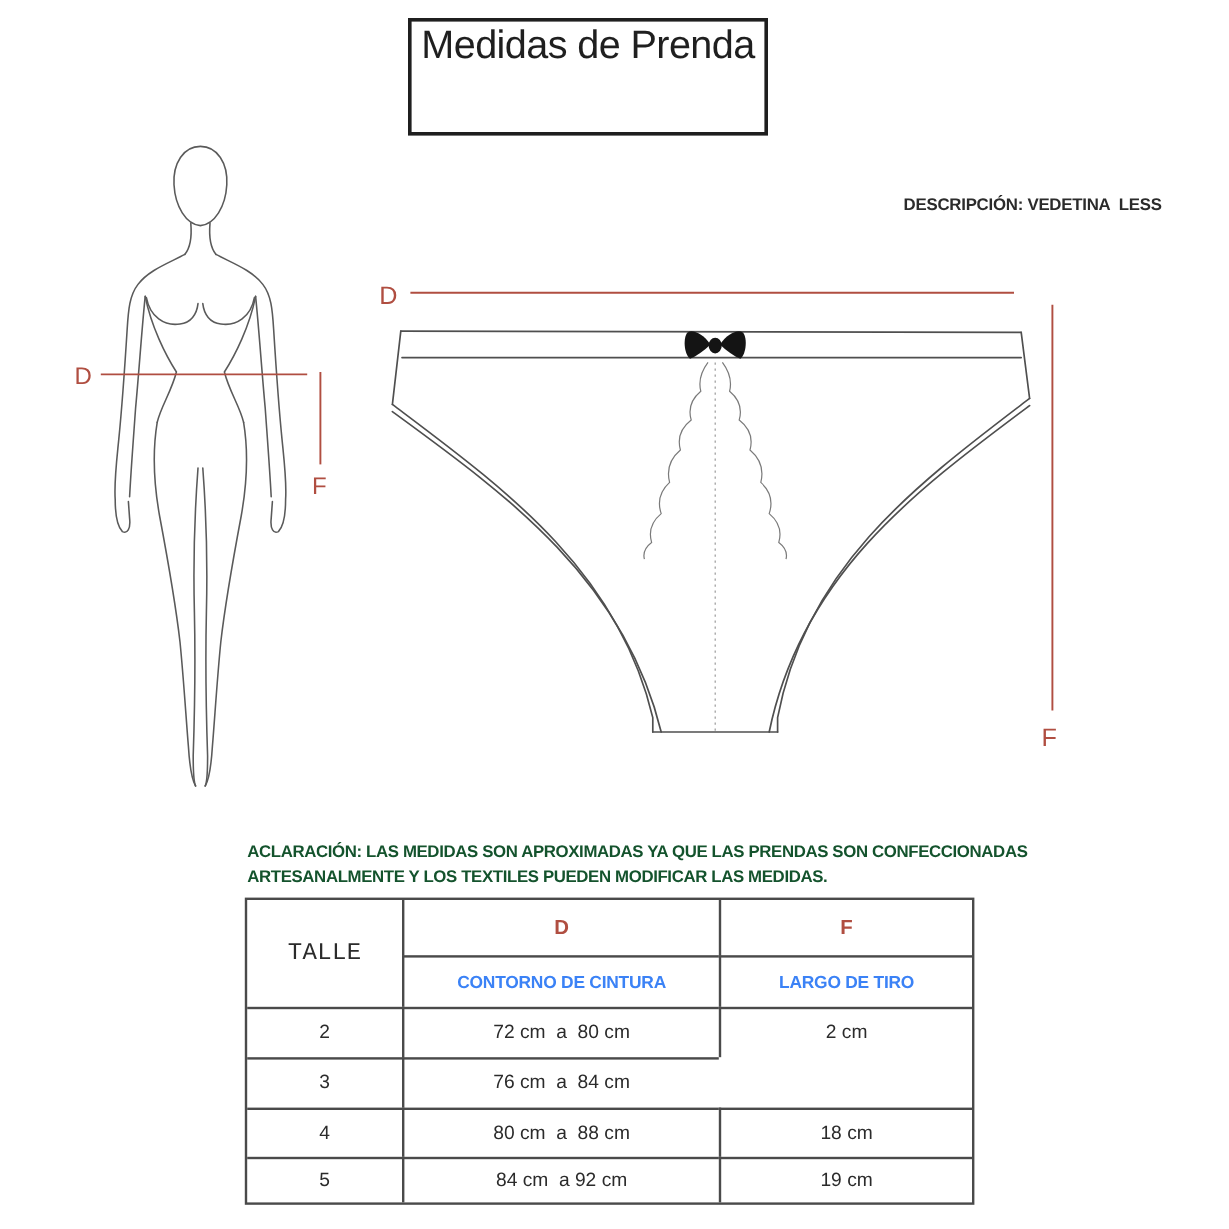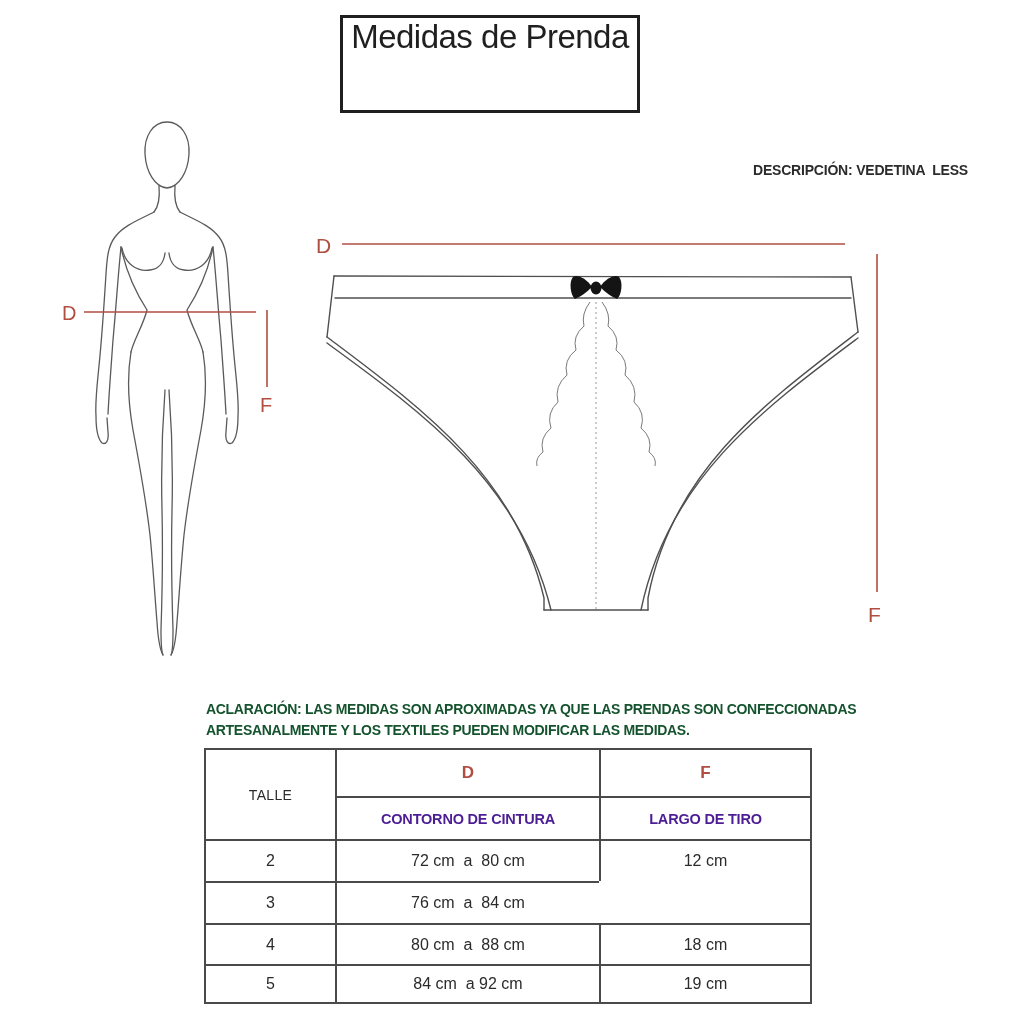--- a/index.html
+++ b/index.html
@@ -39,23 +39,23 @@
   .size-table {
     position:absolute; left:204px; top:748px; width:608px; height:256px;
     border:2px solid #4a4a4a; display:grid;
     grid-template-columns:129px 264px 1fr;
     grid-template-rows:46px 43px 42px 42px 41px 1fr;
     color:#2b2b2b; background:#fff;
   }
   .cell { display:flex; align-items:center; justify-content:center; }
   .bl { border-left:2px solid #4a4a4a; }
   .bt { border-top:2px solid #4a4a4a; }
-  .talle-head { grid-column:1; grid-row:1 / 3; font-size:14px; letter-spacing:0.3px; }
+  .talle-head { grid-column:1; grid-row:1 / 3; font-size:20px; letter-spacing:0.3px;font-family:Liberation Mono, monospace; }
   .hdr-letter { font-size:17px; font-weight:bold; color:#b04e41; }
-  .hdr-sub { font-size:14.5px; font-weight:bold; color:#4c1d95; letter-spacing:-0.2px; }
+  .hdr-sub { font-size:14.5px; font-weight:bold; color:#3b82f6; letter-spacing:-0.2px; }
   .val { font-size:16px; white-space:pre; }
 </style>
 </head>
 <body>
 
 <div id="canvas">
 
   <div class="title-box">
     <span>Medidas de Prenda</span>
   </div>
@@ -126,21 +126,21 @@
 
   <div class="size-table">
     <div class="cell talle-head">TALLE</div>
     <div class="cell hdr-letter bl" style="grid-column:2; grid-row:1;">D</div>
     <div class="cell hdr-letter bl" style="grid-column:3; grid-row:1;">F</div>
     <div class="cell hdr-sub bl bt" style="grid-column:2; grid-row:2;">CONTORNO DE CINTURA</div>
     <div class="cell hdr-sub bl bt" style="grid-column:3; grid-row:2;">LARGO DE TIRO</div>
 
     <div class="cell val bt" style="grid-column:1; grid-row:3;">2</div>
     <div class="cell val bl bt" style="grid-column:2; grid-row:3;">72 cm  a  80 cm</div>
-    <div class="cell val bl bt" style="grid-column:3; grid-row:3;">12 cm</div>
+    <div class="cell val bl bt" style="grid-column:3; grid-row:3;">2 cm</div>
 
     <div class="cell val bt" style="grid-column:1; grid-row:4;">3</div>
     <div class="cell val bl bt" style="grid-column:2; grid-row:4;">76 cm  a  84 cm</div>
 
     <div class="cell val bt" style="grid-column:1; grid-row:5;">4</div>
     <div class="cell val bl bt" style="grid-column:2; grid-row:5;">80 cm  a  88 cm</div>
     <div class="cell val bl bt" style="grid-column:3; grid-row:5;text-align:right;">18 cm</div>
 
     <div class="cell val bt" style="grid-column:1; grid-row:6;">5</div>
     <div class="cell val bl bt" style="grid-column:2; grid-row:6;">84 cm  a 92 cm</div>

